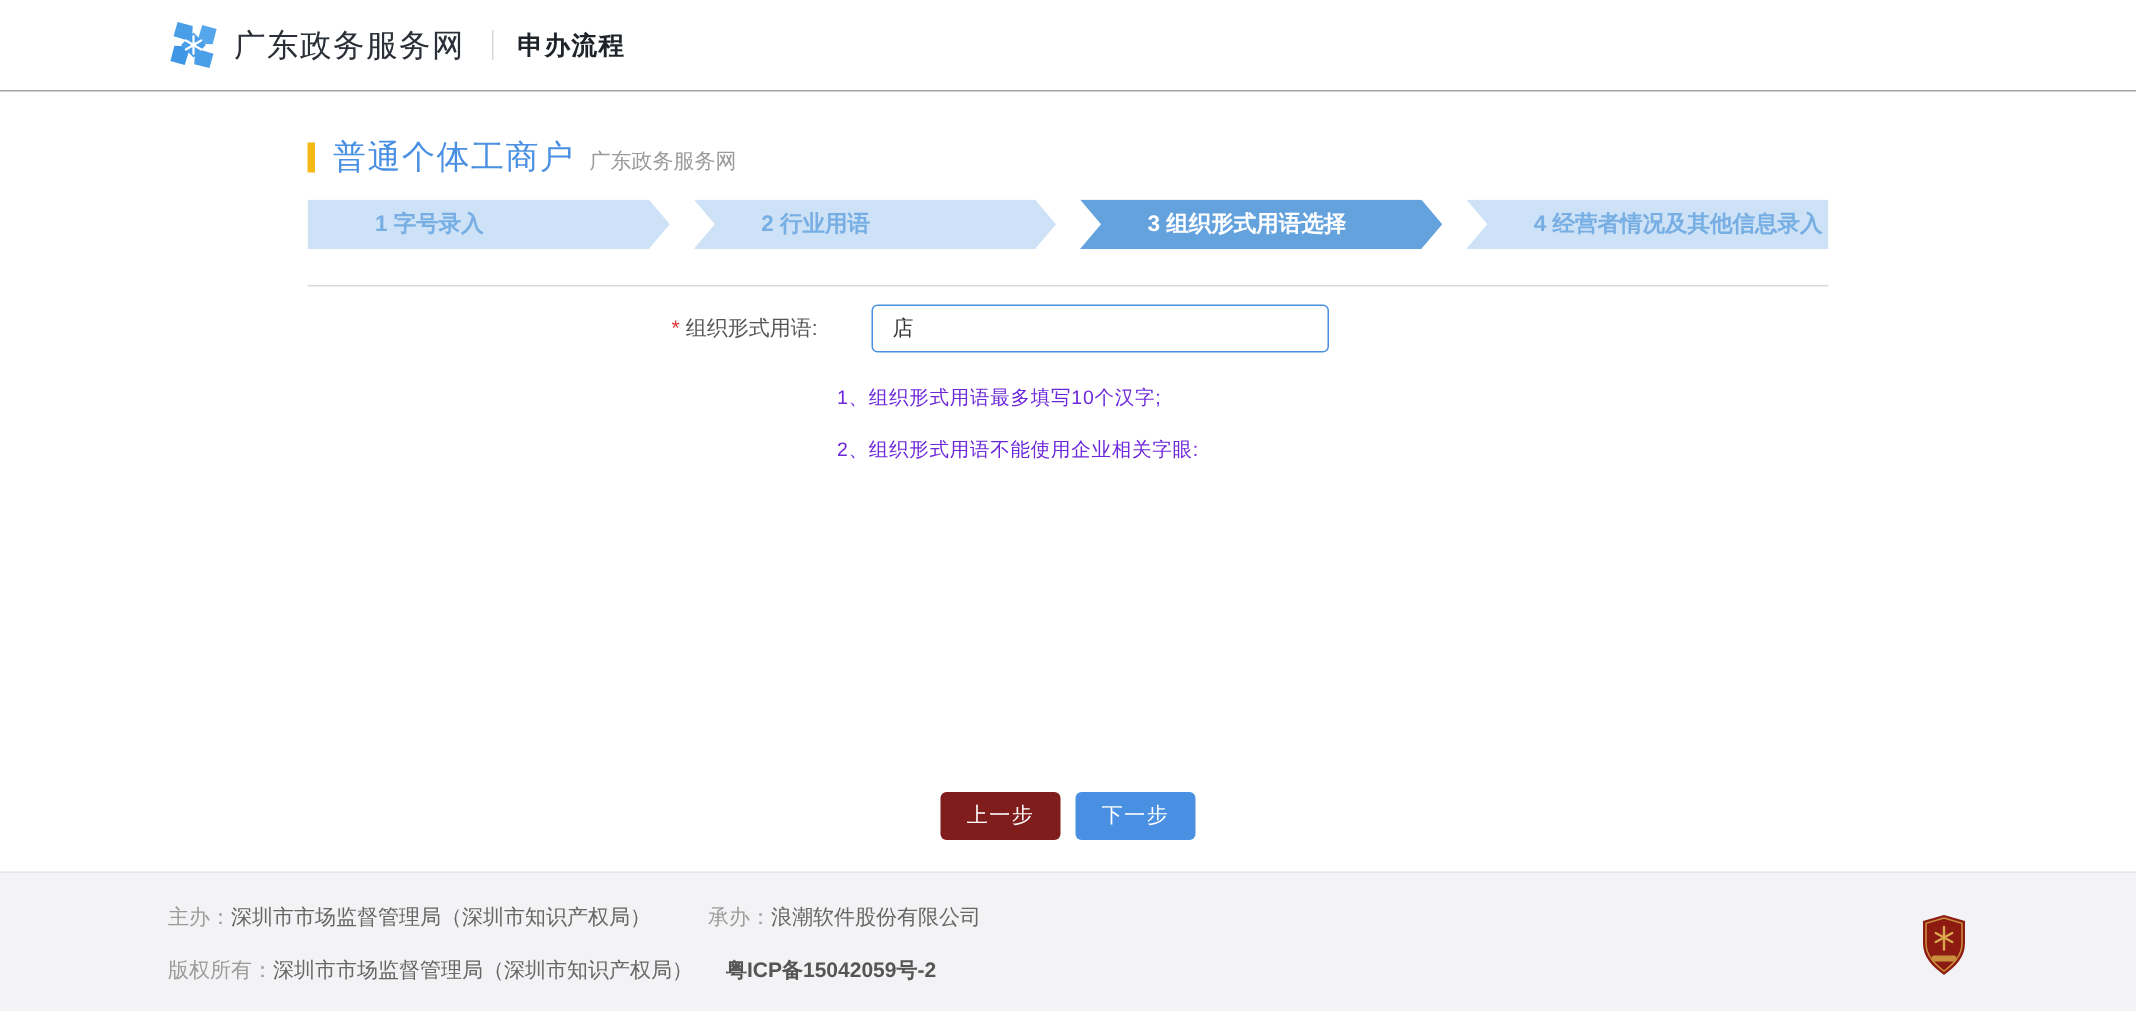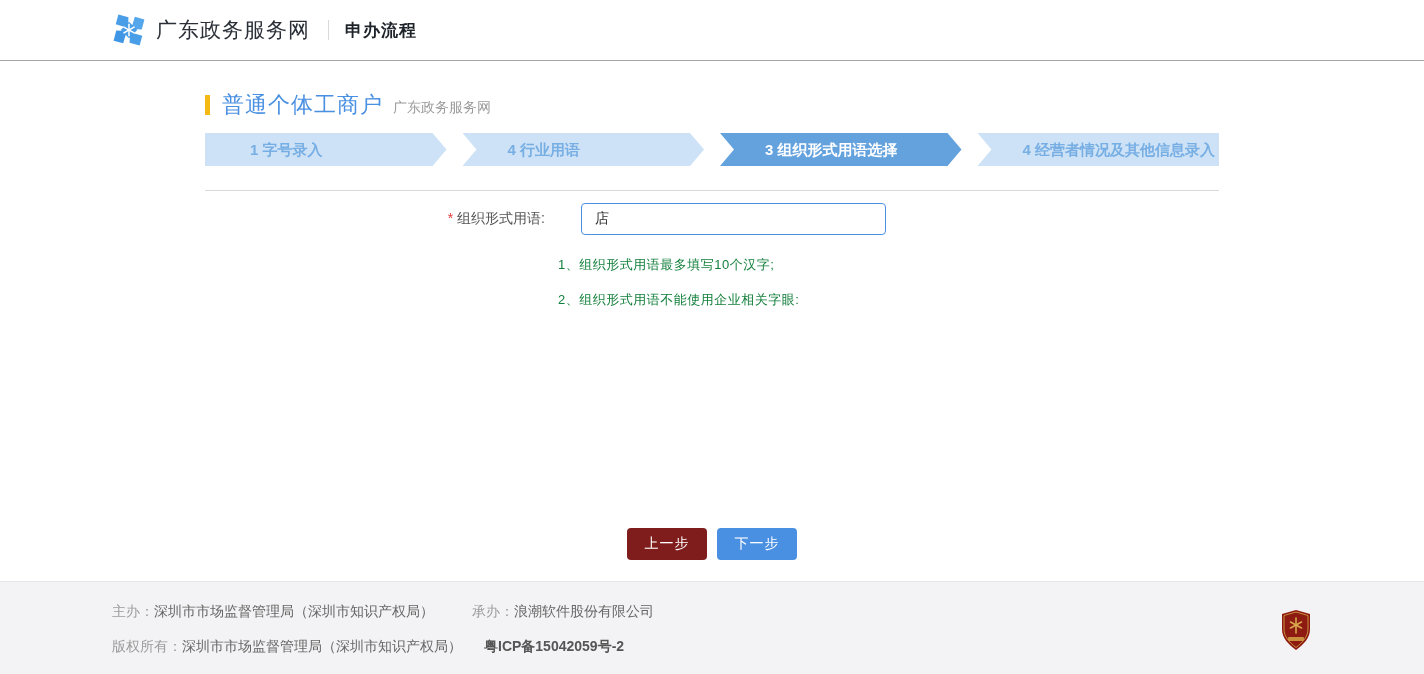--- a/index.html
+++ b/index.html
@@ -48,21 +48,21 @@
     width: 340px; text-align: right; font-size: 14px; color: #555;
   }
   .required { color: #e23a3a; margin-right: 4px; }
   .form-input {
     margin-left: 13px; width: 305px; height: 32px;
     border: 1px solid #4a90e2; border-radius: 4px;
     padding: 0 13px; font-size: 14px; color: #333; outline: none;
     font-family: "Liberation Sans", "DejaVu Sans", sans-serif;
   }
   .hints { margin-left: 353px; margin-top: 21px; }
-  .hint { font-size: 13px; color: #15803d; letter-spacing: .5px; }
+  .hint { font-size: 13px; color: #6d28d9; letter-spacing: .5px; }
   .hint + .hint { margin-top: 17px; }
 
   
   .btn-row { display: flex; justify-content: center; gap: 10px; margin-top: 219px; }
   .btn {
     width: 80px; height: 32px; border: none; border-radius: 4px;
     color: #fff; font-size: 14px; cursor: pointer; letter-spacing: 1px;
     font-family: "Liberation Sans", "DejaVu Sans", sans-serif;
   }
   .btn-prev { background: #7f1d1d; }
@@ -129,21 +129,21 @@
 <div class="main">
 
   <div class="title-row">
     <span class="title-bar"></span>
     <span class="page-title">普通个体工商户</span>
     <span class="page-subtitle">广东政务服务网</span>
   </div>
 
   <div class="steps">
     <div class="step first">1 字号录入</div>
-    <div class="step">4 行业用语</div>
+    <div class="step">2 行业用语</div>
     <div class="step active">3 组织形式用语选择</div>
     <div class="step last">4 经营者情况及其他信息录入</div>
   </div>
 
   <hr class="divider">
 
   <div class="form-row">
     <div class="form-label">
       <span class="required">*</span><span>组织形式用语:</span>
     </div>

